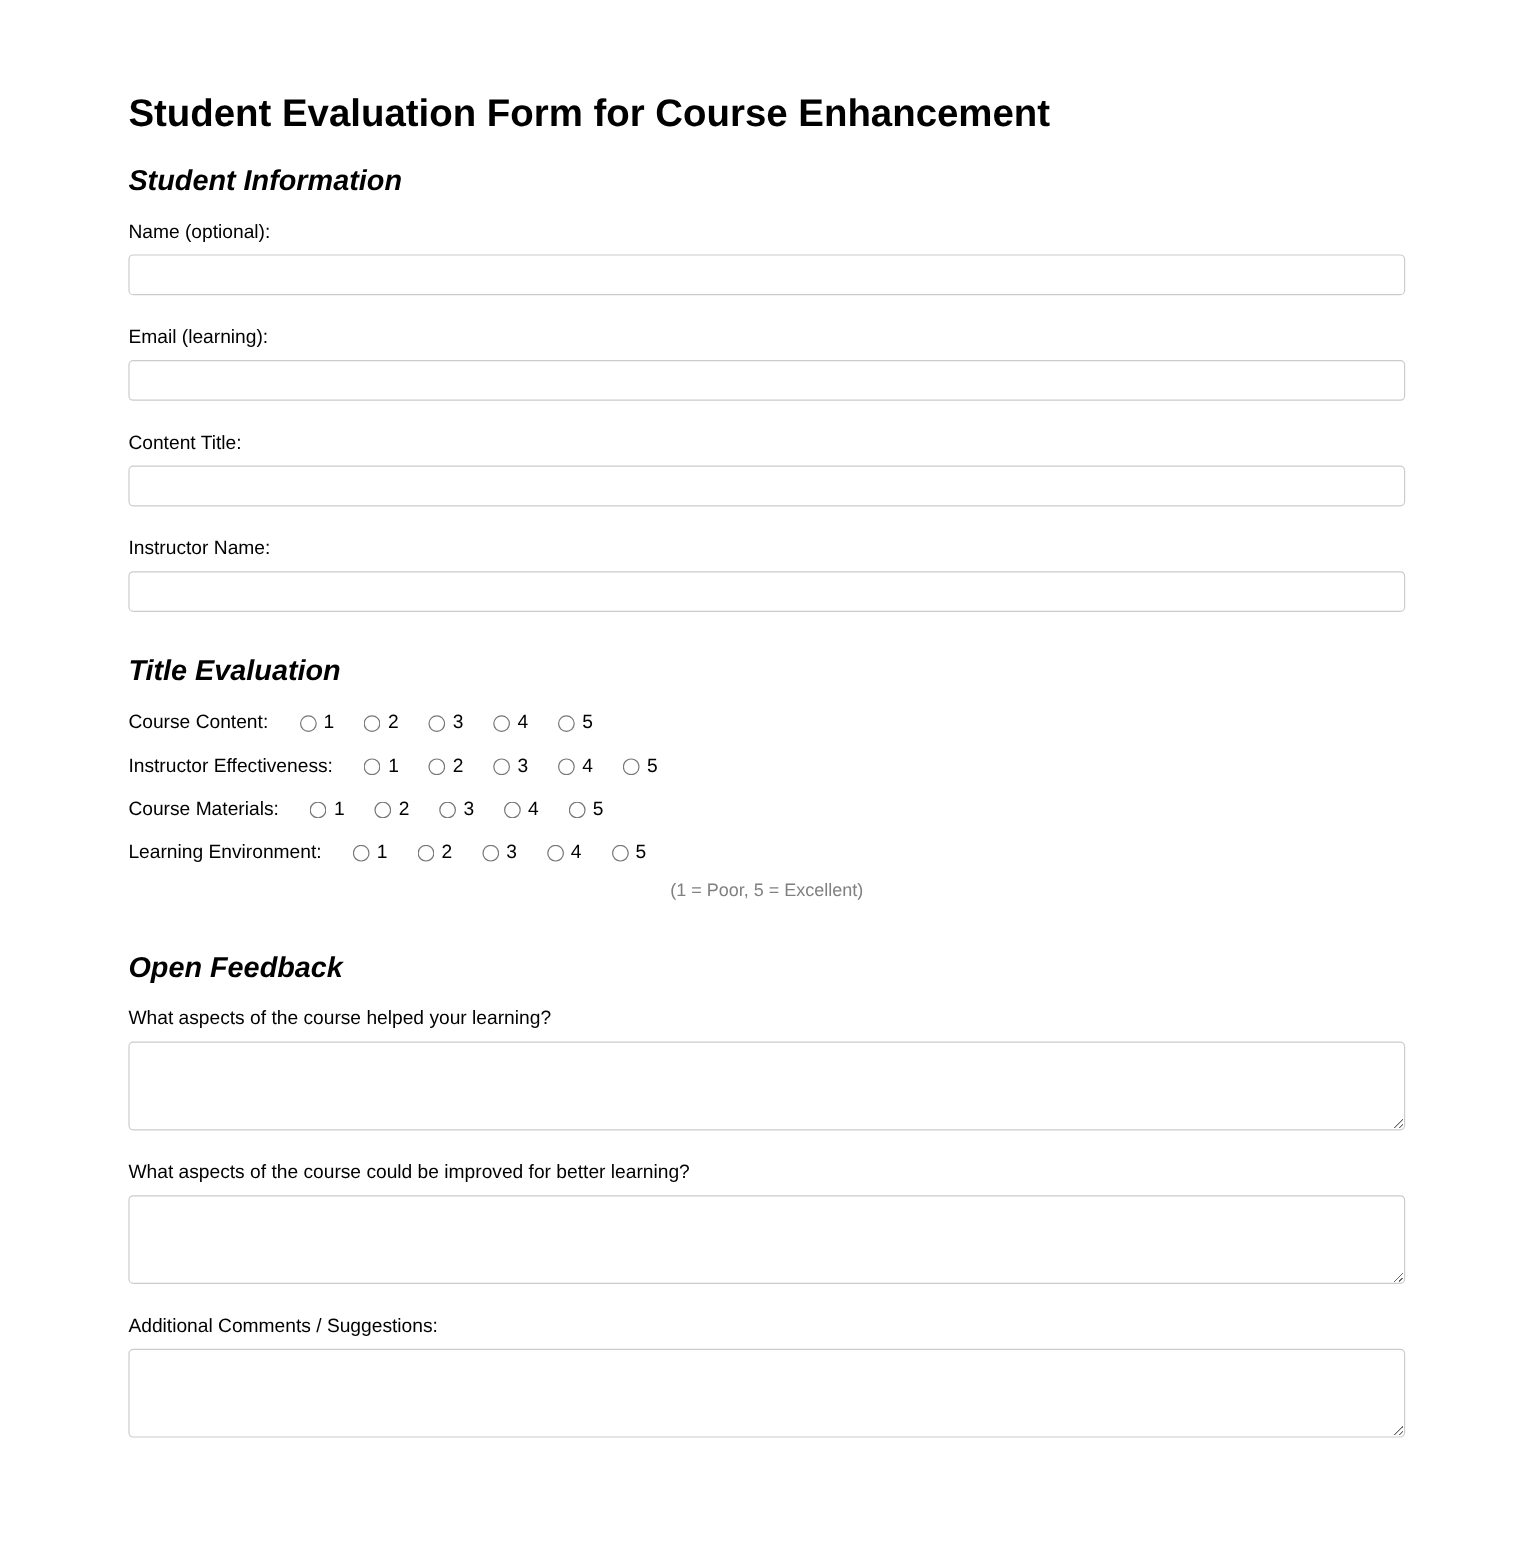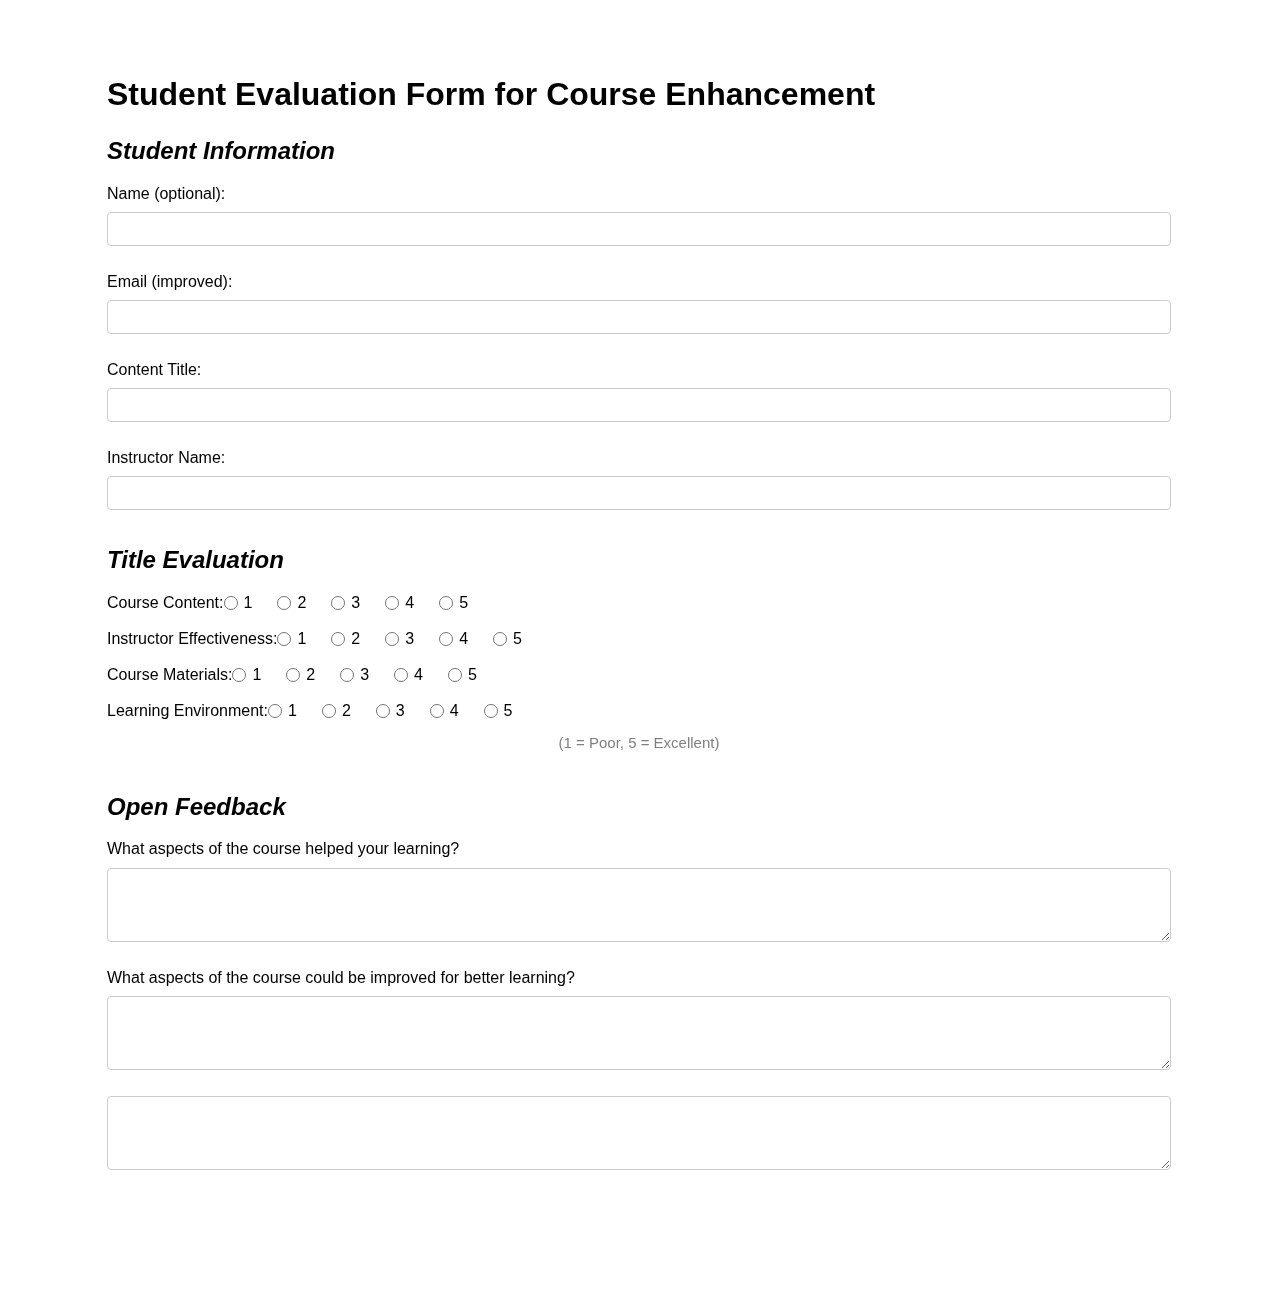--- a/index.html
+++ b/index.html
@@ -67,20 +67,21 @@
     background: #fff;
     outline: none;
     resize: both;
   }
   .eval-rows {
     margin-bottom: 0;
   }
   .eval-row {
     display: flex;
     align-items: flex-end;
+    gap: 26px;
     font-size: 16px;
     line-height: 20px;
     margin-bottom: 16px;
   }
   .eval-label {
     white-space: nowrap;
   }
   .radio-group {
     display: flex;
     align-items: center;
@@ -117,21 +118,21 @@
   <h1 class="page-title">Student Evaluation Form for Course Enhancement</h1>
 
   <h2 class="section-heading">Student Information</h2>
 
   <div class="field-group">
     <label class="field-label">Name (optional):</label>
     <input type="text" class="text-input" value="" style="">
   </div>
 
   <div class="field-group">
-    <label class="field-label">Email (improved):</label>
+    <label class="field-label">Email (learning):</label>
     <input type="text" class="text-input" value="" style="">
   </div>
 
   <div class="field-group">
     <label class="field-label">Content Title:</label>
     <input type="text" class="text-input" value="" style="">
   </div>
 
   <div class="field-group">
     <label class="field-label">Instructor Name:</label>
@@ -256,17 +257,18 @@
       <label class="field-label">What aspects of the course helped your learning?</label>
       <textarea class="textarea" style=""></textarea>
     </div>
 
     <div class="field-group">
       <label class="field-label">What aspects of the course could be improved for better learning?</label>
       <textarea class="textarea" style=""></textarea>
     </div>
 
     <div class="field-group">
+      <label class="field-label">Additional Comments / Suggestions:</label>
       <textarea class="textarea" style=""></textarea>
     </div>
   </div>
 
 </div>
 
 </body></html>

